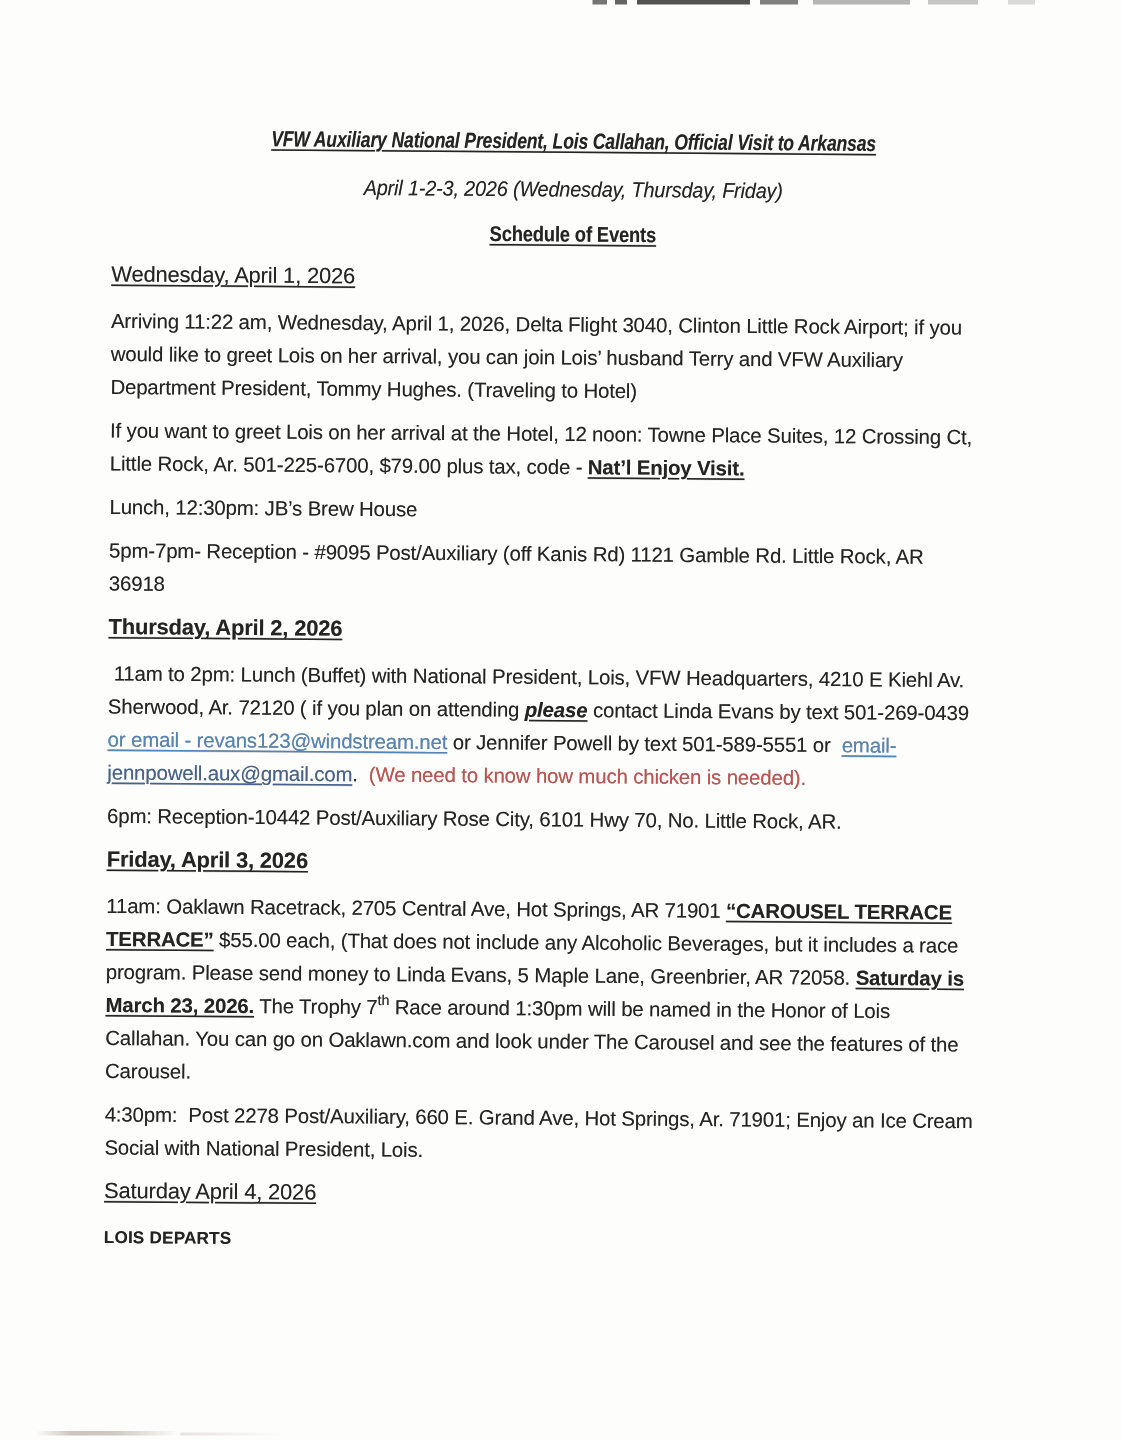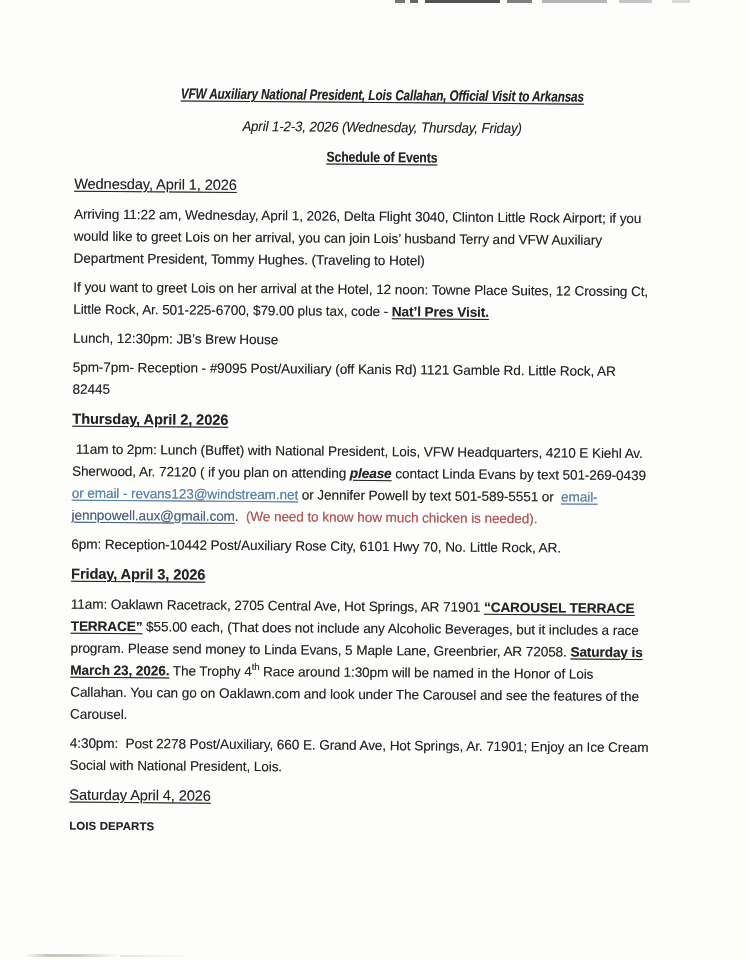--- a/index.html
+++ b/index.html
@@ -86,49 +86,49 @@
       <div class="block heading">
         <div class="line"><span class="u">Wednesday, April 1, 2026</span></div>
       </div>
       <div class="block para">
         <div class="line"><span>Arriving 11:22 am, Wednesday, April 1, 2026, Delta Flight 3040, Clinton Little Rock Airport; if you</span></div>
         <div class="line"><span>would like to greet Lois on her arrival, you can join Lois’ husband Terry and VFW Auxiliary</span></div>
         <div class="line"><span>Department President, Tommy Hughes. (Traveling to Hotel)</span></div>
       </div>
       <div class="block para">
         <div class="line"><span>If you want to greet Lois on her arrival at the Hotel, 12 noon: Towne Place Suites, 12 Crossing Ct,</span></div>
-        <div class="line"><span>Little Rock, Ar. 501-225-6700, $79.00 plus tax, code - </span><span class="b u">Nat’l Pres Visit.</span></div>
+        <div class="line"><span>Little Rock, Ar. 501-225-6700, $79.00 plus tax, code - </span><span class="b u">Nat’l Enjoy Visit.</span></div>
       </div>
       <div class="block para">
         <div class="line"><span>Lunch, 12:30pm: JB’s Brew House</span></div>
       </div>
       <div class="block para">
         <div class="line"><span>5pm-7pm- Reception - #9095 Post/Auxiliary (off Kanis Rd) 1121 Gamble Rd. Little Rock, AR</span></div>
-        <div class="line"><span>82445</span></div>
+        <div class="line"><span>36918</span></div>
       </div>
       <div class="block heading">
         <div class="line"><span class="b u">Thursday, April 2, 2026</span></div>
       </div>
       <div class="block para">
         <div class="line"><span> 11am to 2pm: Lunch (Buffet) with National President, Lois, VFW Headquarters, 4210 E Kiehl Av.</span></div>
         <div class="line"><span>Sherwood, Ar. 72120 ( if you plan on attending </span><span class="b i u">please</span><span> contact Linda Evans by text 501-269-0439</span></div>
         <div class="line"><span class="u link-light">or email - revans123@windstream.net</span><span> or Jennifer Powell by text 501-589-5551 or  </span><span class="u link-light">email-</span></div>
         <div class="line"><span class="u link-dark">jennpowell.aux@gmail.com</span><span>.  </span><span class="red">(We need to know how much chicken is needed).</span></div>
       </div>
       <div class="block para">
         <div class="line"><span>6pm: Reception-10442 Post/Auxiliary Rose City, 6101 Hwy 70, No. Little Rock, AR.</span></div>
       </div>
       <div class="block heading">
         <div class="line"><span class="b u">Friday, April 3, 2026</span></div>
       </div>
       <div class="block para">
         <div class="line"><span>11am: Oaklawn Racetrack, 2705 Central Ave, Hot Springs, AR 71901 </span><span class="b u">“CAROUSEL TERRACE</span></div>
         <div class="line"><span class="b u">TERRACE”</span><span> $55.00 each, (That does not include any Alcoholic Beverages, but it includes a race</span></div>
         <div class="line"><span>program. Please send money to Linda Evans, 5 Maple Lane, Greenbrier, AR 72058. </span><span class="b u">Saturday is</span></div>
-        <div class="line"><span class="b u">March 23, 2026.</span><span> The Trophy 4</span><sup>th</sup><span> Race around 1:30pm will be named in the Honor of Lois</span></div>
+        <div class="line"><span class="b u">March 23, 2026.</span><span> The Trophy 7</span><sup>th</sup><span> Race around 1:30pm will be named in the Honor of Lois</span></div>
         <div class="line"><span>Callahan. You can go on Oaklawn.com and look under The Carousel and see the features of the</span></div>
         <div class="line"><span>Carousel.</span></div>
       </div>
       <div class="block para">
         <div class="line"><span>4:30pm:  Post 2278 Post/Auxiliary, 660 E. Grand Ave, Hot Springs, Ar. 71901; Enjoy an Ice Cream</span></div>
         <div class="line"><span>Social with National President, Lois.</span></div>
       </div>
       <div class="block heading">
         <div class="line"><span class="u">Saturday April 4, 2026</span></div>
       </div>

